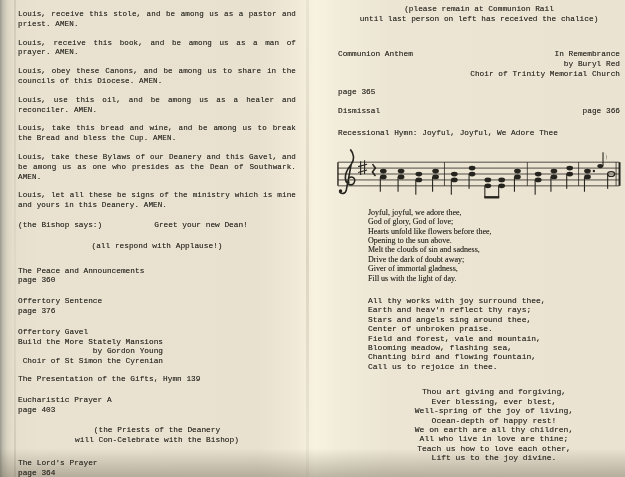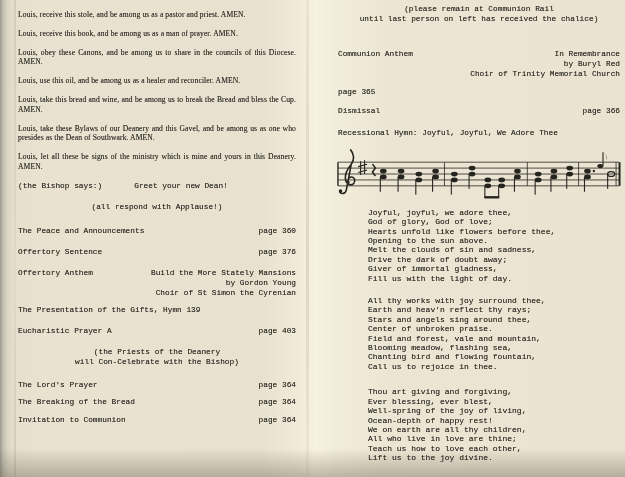--- a/index.html
+++ b/index.html
@@ -16,43 +16,43 @@
     text-shadow:0 0 .4px rgba(46,44,37,.55);
   }
   .crease-left{position:absolute;left:14px;top:0;width:2px;height:100%;
     background:linear-gradient(180deg,rgba(110,100,80,.16),rgba(110,100,80,.05) 60%,rgba(110,100,80,.18));}
   .crease-gutter{position:absolute;left:306px;top:0;width:3px;height:100%;
     background:linear-gradient(180deg,rgba(140,128,100,.10),rgba(140,128,100,.22) 55%,rgba(140,128,100,.08));}
   .page{position:absolute;top:0;}
   .page-left{left:18px;width:278px;padding-top:10px;}
   .page-right{left:338px;width:282px;padding-top:4px;}
 
-  .para{font-size:7.6px;line-height:9.8px;text-align:justify;margin:0 0 9px 0;letter-spacing:.1px;font-family:Liberation Serif, serif;}
-  .row{display:flex;justify-content:space-between;align-items:flex-start;font-size:7.8px;line-height:9.8px;margin:0 0 11px 0;}
+  .para{font-size:7.6px;line-height:9.8px;text-align:justify;margin:0 0 9px 0;letter-spacing:.1px;}
+  .row{display:flex;justify-content:space-between;align-items:flex-start;font-size:7.8px;line-height:9.8px;margin:0 0 11px 0;flex-direction:column;}
   .row .pg{white-space:nowrap;}
-  .bishop-row{display:flex;gap:32px;font-size:7.8px;line-height:9.8px;margin:10px 0 0 0;}
+  .bishop-row{display:flex;gap:52px;font-size:7.8px;line-height:9.8px;margin:10px 0 0 0;}
   .applause{text-align:center;font-size:7.8px;line-height:9.8px;margin:11px 0 0 0;}
   .items{margin-top:15px;}
   .pre{white-space:pre-line;}
   .detail{text-align:right;line-height:9.8px;font-size:7.8px;}
   .center-note{text-align:center;font-size:7.8px;line-height:9.8px;margin:6px 0 13px 0;}
   .tight{margin-bottom:8px;}
 
   .rubric{text-align:center;font-size:7.8px;line-height:10px;}
   .anthem-row{display:flex;justify-content:space-between;align-items:flex-start;font-size:7.8px;line-height:9.8px;margin-top:26px;}
   .r-item{display:flex;justify-content:space-between;font-size:7.8px;line-height:9.8px;margin-top:9px;}
   .r-item:first-of-type{margin-top:10px;}
   .recessional{font-size:7.8px;line-height:9.8px;margin-top:12px;}
   .staff-wrap{margin-top:7px;margin-left:-4px;}
   .staff-wrap svg{display:block;}
   .staff-stroke{stroke:#26241e;fill:none;}
   .note-fill{fill:#26241e;}
   .verse{font-size:8px;line-height:9.4px;padding-left:30px;margin-top:13px;}
-  .verse.v1{margin-top:4px;}
-  .verse.v3{margin-top:16px;}
+  .verse.v1{margin-top:4px;font-family:Liberation Serif, serif;}
+  .verse.v3{margin-top:16px;text-align:center;}
   .continue{text-align:right;padding-right:14px;font-size:7.8px;margin-top:18px;}
 </style>
 </head>
 <body>
 
 <div class="scan">
   <div class="crease-left"></div>
   <div class="crease-gutter"></div>
 
   <div class="page page-left">
@@ -73,21 +73,21 @@
     <div class="items">
       <div class="row">
         <span>The Peace and Announcements</span>
         <span class="pg">page 360</span>
       </div>
       <div class="row">
         <span>Offertory Sentence</span>
         <span class="pg">page 376</span>
       </div>
       <div class="row tight">
-        <span>Offertory Anthem</span>
+        <span>Offertory Gavel</span>
         <span class="detail pre">Build the More Stately Mansions
 by Gordon Young
 Choir of St Simon the Cyrenian</span>
       </div>
       <div class="row">
         <span>The Presentation of the Gifts, Hymn 139</span>
         <span class="pg"></span>
       </div>
       <div class="row">
         <span>Eucharistic Prayer A</span>

